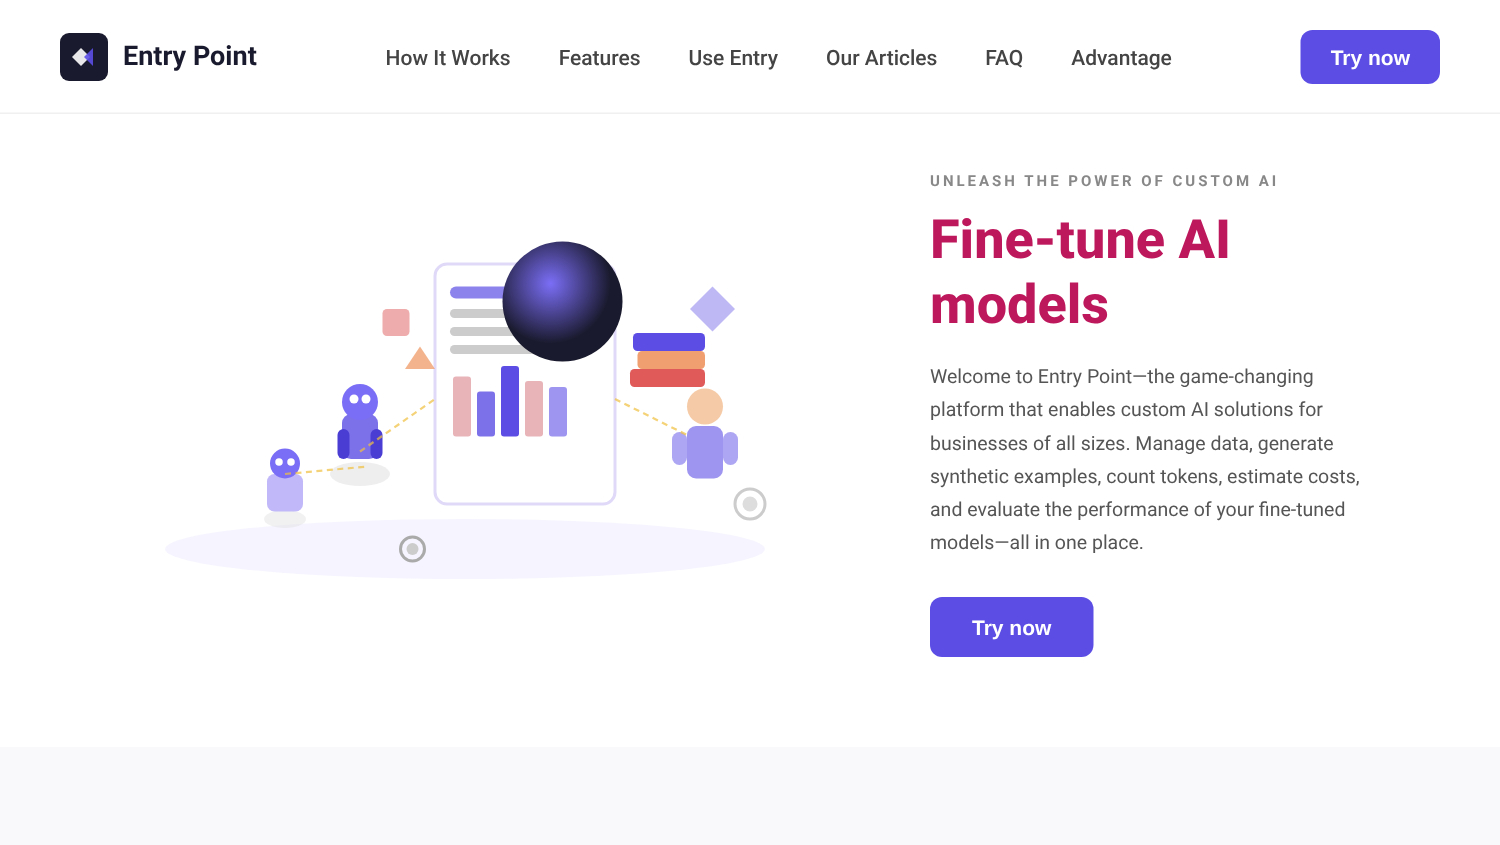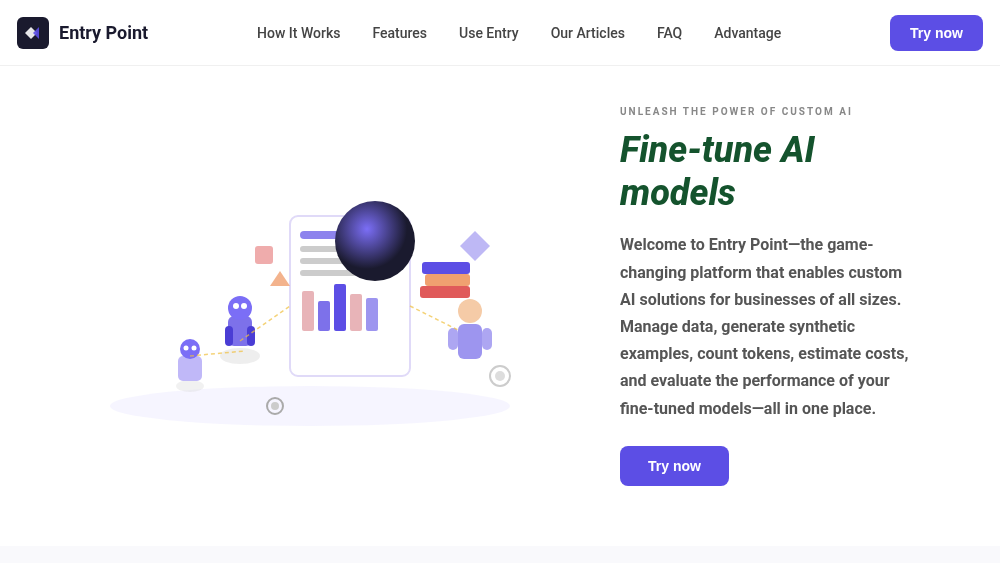--- a/index.html
+++ b/index.html
@@ -3,22 +3,22 @@
   <meta charset="utf-8">
   <style>
     * { margin: 0; padding: 0; box-sizing: border-box; }
     body { font-family: -apple-system, BlinkMacSystemFont, 'Segoe UI', Roboto, sans-serif; background: #fff; color: #1a1a2e; overflow-x: hidden; }
 
     
     .navbar {
       display: flex;
       align-items: center;
       justify-content: space-between;
-      padding: 0 17px;
-      height: 66px;
+      padding: 0 40px;
+      height: 76px;
       border-bottom: 1px solid #f0f0f0;
       position: sticky;
       top: 0;
       background: #fff;
       z-index: 100;
     }
     .navbar-brand {
       display: flex;
       align-items: center;
       gap: 10px;
@@ -52,21 +52,20 @@
       border-radius: 8px;
       padding: 10px 20px;
       font-size: 14px;
       font-weight: 600;
       cursor: pointer;
     }
 
     
     .hero {
       display: flex;
-      align-items: center;
       justify-content: space-between;
       padding: 40px 80px 60px 80px;
       max-width: 1000px;
       margin: 0 auto;
     }
     .hero-illustration {
       flex: 0 0 440px;
       height: 280px;
       position: relative;
     }
@@ -90,27 +89,26 @@
       text-transform: uppercase;
       margin-bottom: 12px;
     }
     .hero-title {
       font-size: 36px;
       font-weight: 800;
       line-height: 1.2;
       color: #1a1a2e;
       margin-bottom: 16px;
     }
-    .hero-title span { color: #14532d; font-style: italic; }
+    .hero-title span { color: #be185d; }
     .hero-desc {
-      font-size: 16px;
+      font-size: 13px;
       color: #555;
       line-height: 1.7;
       margin-bottom: 24px;
-      font-weight: bold;
     }
     .btn-try-hero {
       background: #5c4ee5;
       color: #fff;
       border: none;
       border-radius: 8px;
       padding: 12px 28px;
       font-size: 14px;
       font-weight: 600;
       cursor: pointer;

